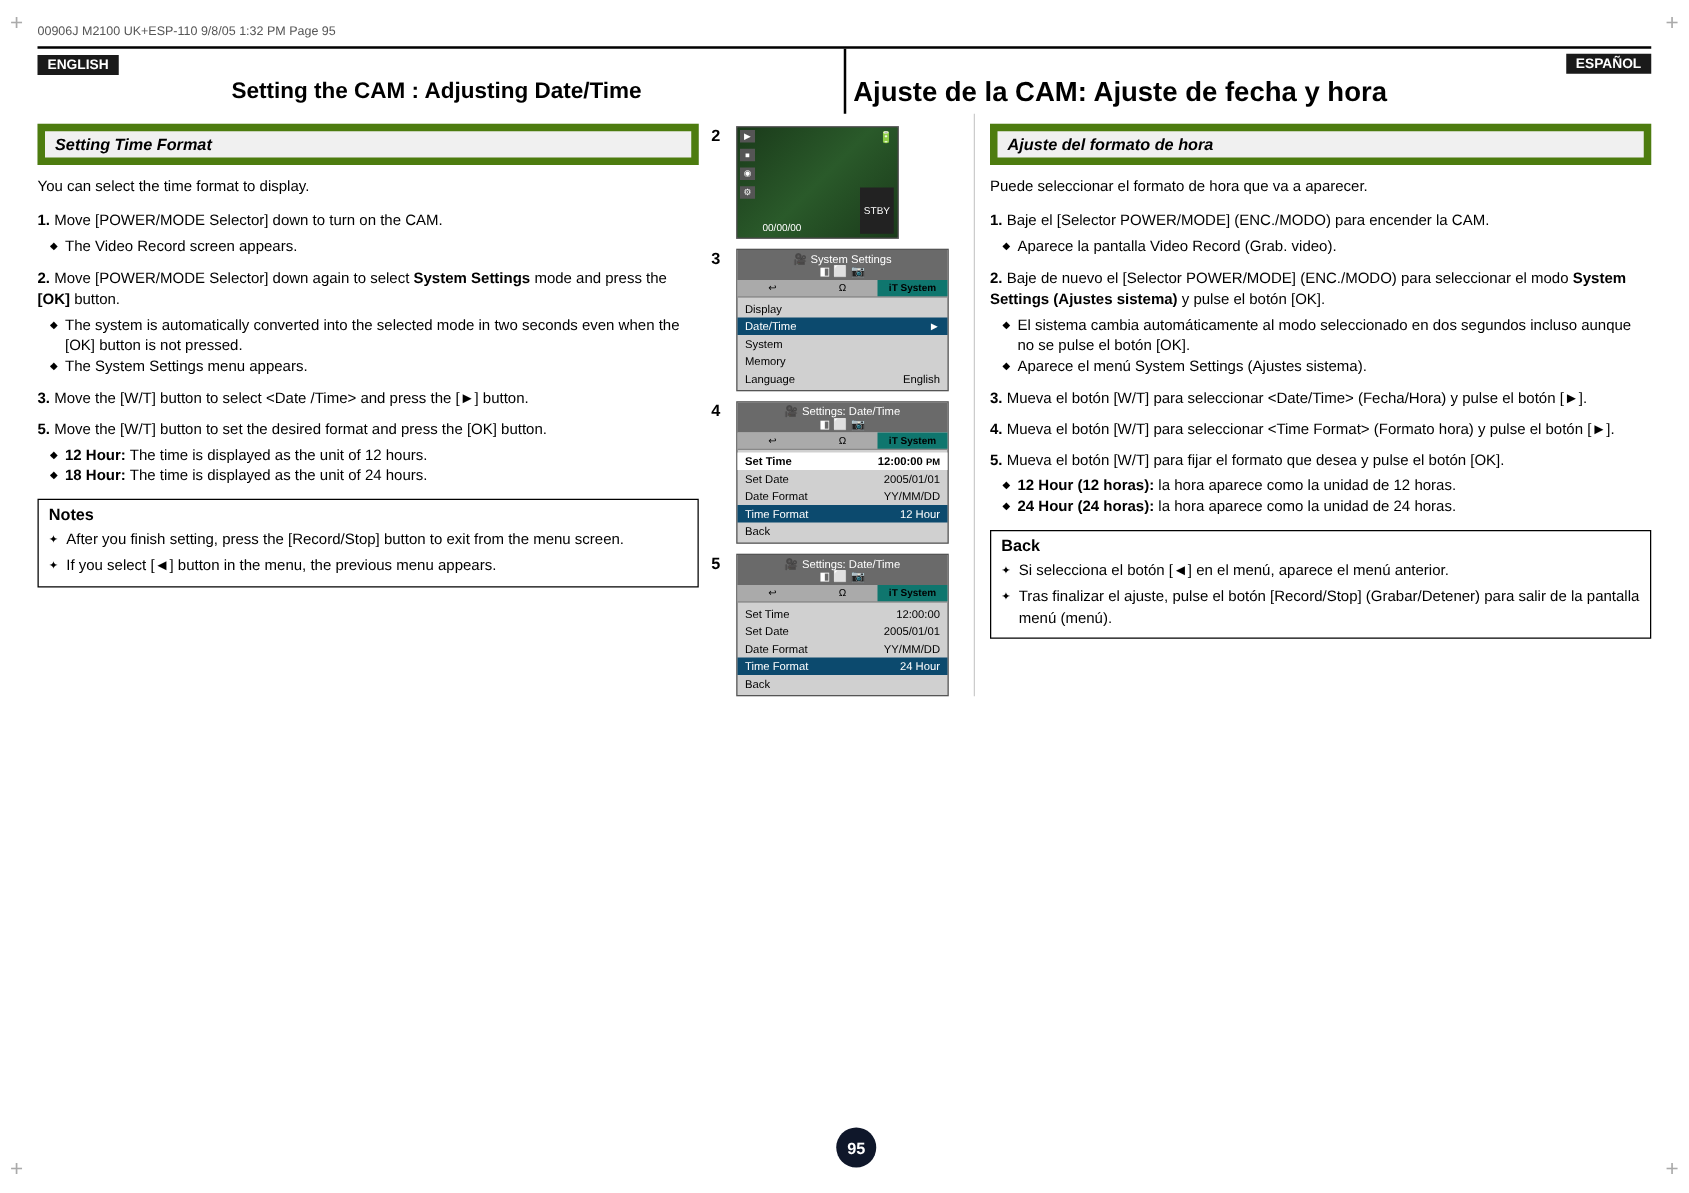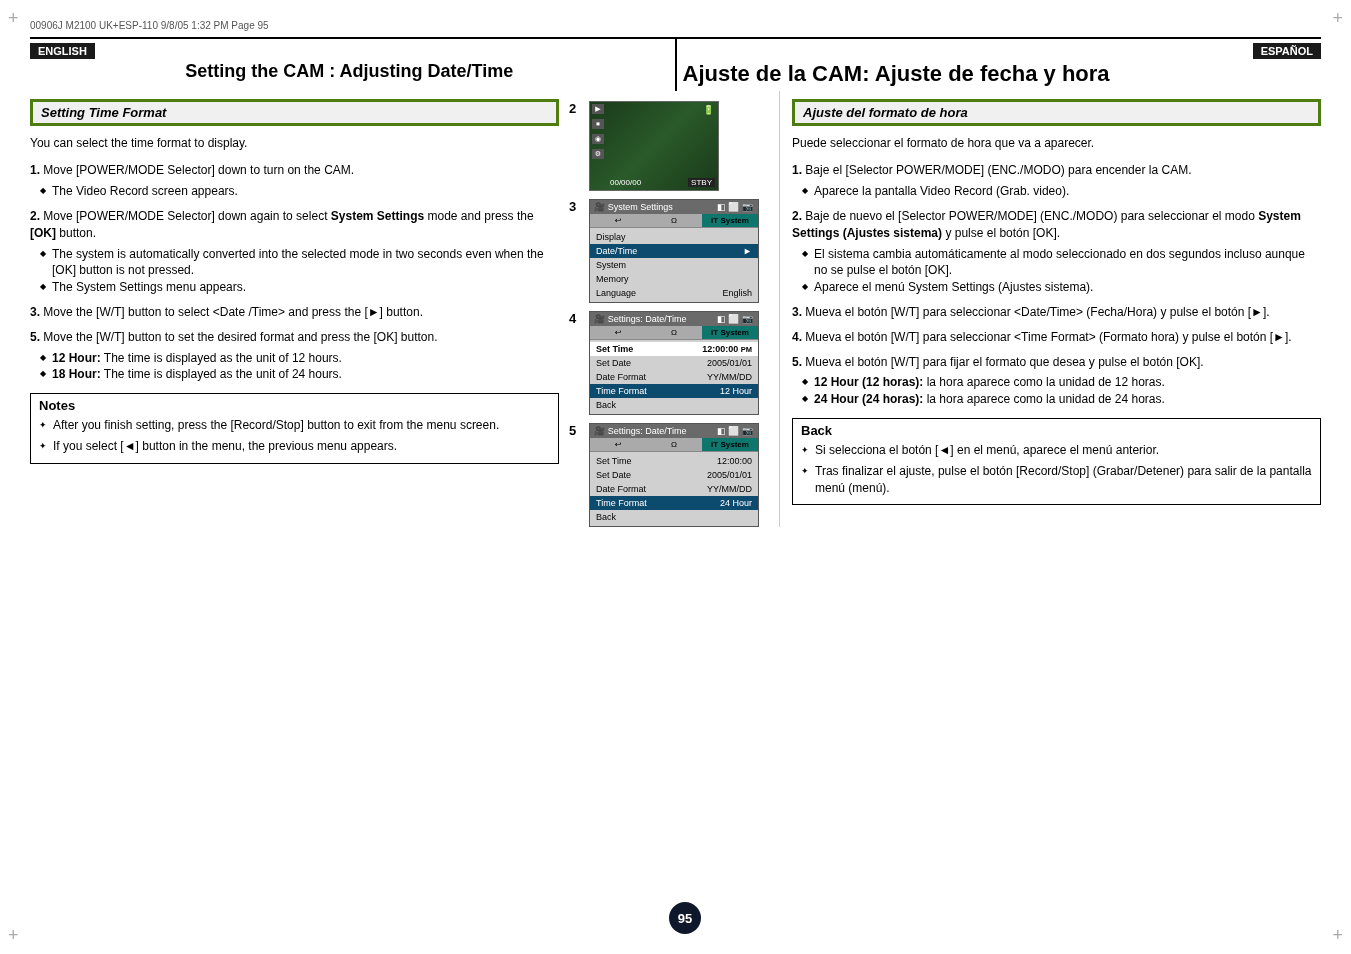--- a/index.html
+++ b/index.html
@@ -74,21 +74,21 @@
     }
 
     .col-right {
       padding: 8px 0 0 12px;
       border-left: 1px solid #ccc;
     }
 
     
     .subsection-header {
       background: #f0f0f0;
-      border: 3px solid #4d7c0f;
+      border: 6px solid #4d7c0f;
       font-style: italic;
       font-weight: bold;
       font-size: 13px;
       padding: 3px 8px;
       margin-bottom: 8px;
     }
 
     .intro-text {
       font-size: 12px;
       margin-bottom: 10px;
@@ -202,20 +202,21 @@
     }
 
     .menu-top-bar {
       background: #6a6a6a;
       display: flex;
       align-items: center;
       justify-content: space-between;
       padding: 2px 4px;
       font-size: 9px;
       color: #fff;
+      flex-direction: column;
     }
 
     .menu-icons {
       display: flex;
       gap: 3px;
       font-size: 9px;
     }
 
     .menu-tabs {
       display: flex;
@@ -411,21 +412,21 @@
         <div class="cam-screen cam-screen-2">
           <div class="video-content">
 
             <div class="video-overlay-left">
               <div class="vid-icon" style="background:#555;">▶</div>
               <div class="vid-icon" style="background:#555; margin-top:3px;">⏹</div>
               <div class="vid-icon" style="background:#555; margin-top:3px;">◉</div>
               <div class="vid-icon" style="background:#555; margin-top:3px;">⚙</div>
             </div>
 
-            <div style="position:absolute; bottom:3px; right:3px; background:#222; color:#fff; font-size:8px; padding:0 3px;">STBY</div>
+            <div style="position:absolute; bottom:3px; right:3px; background:#222; color:#fff; font-size:8px; padding:14px 3px;">STBY</div>
 
             <div style="position:absolute; bottom:3px; left:20px; color:#fff; font-size:8px;">00/00/00</div>
 
             <div style="position:absolute; top:3px; right:3px; color:#fff; font-size:9px;">🔋</div>
           </div>
         </div>
       </div>
 
       <div class="screen-wrapper">
         <span class="screen-number">3</span>

